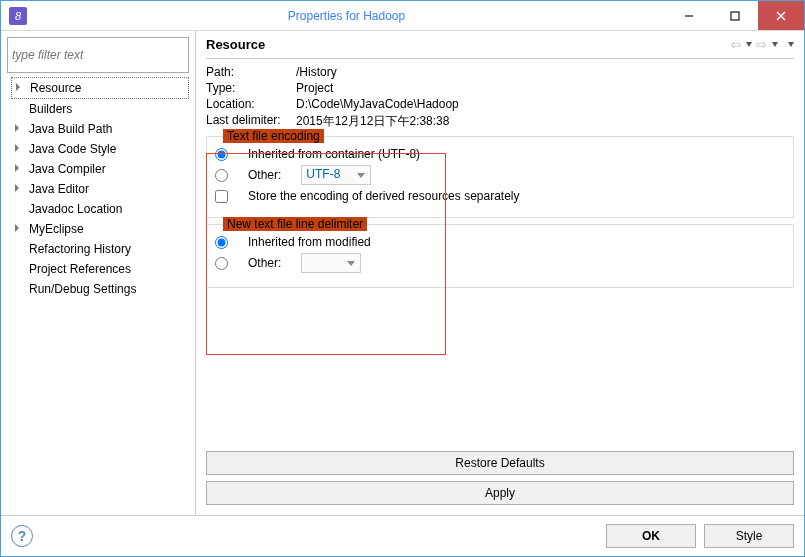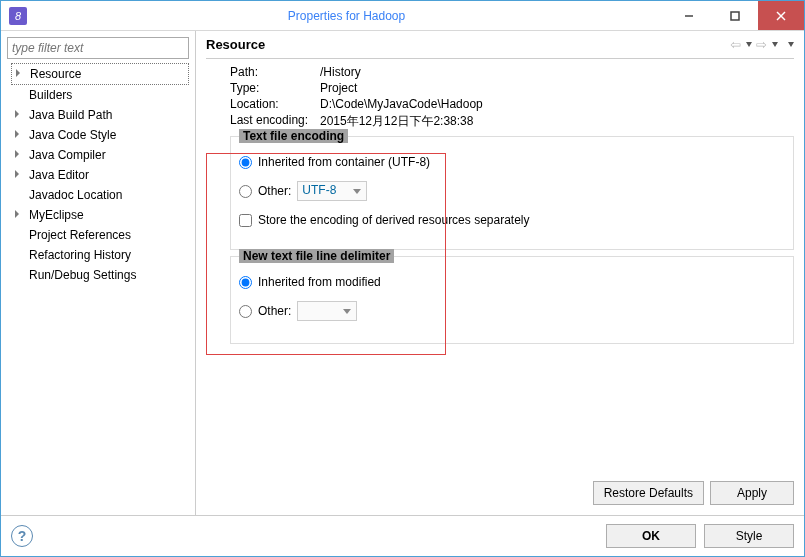--- a/index.html
+++ b/index.html
@@ -8,49 +8,49 @@
   .titlebar { height: 30px; background: #fff; display: flex; align-items: center; border-bottom: 1px solid #d8d8d8; }
   .titlebar-icon { width: 18px; height: 18px; margin-left: 8px; background: #6a5acd; border-radius: 2px; display: flex; align-items: center; justify-content: center; color: #fff; font-style: italic; font-size: 11px; }
   .titlebar-title { flex: 1; text-align: center; font-size: 12px; color: #3b82f6; }
   .win-buttons { display: flex; height: 100%; }
   .win-btn { width: 46px; display: flex; align-items: center; justify-content: center; color: #444; }
   .win-btn.close { background: #c75050; color: #fff; }
   .win-btn svg { display: block; }
 
   .body { flex: 1; display: flex; min-height: 0; }
   .sidebar { width: 195px; border-right: 1px solid #ccc; padding: 6px; display: flex; flex-direction: column; }
-  .filter-input { width: 100%; height: 22px; border: 1px solid #aaa; padding: 2px 4px; color: #888; font-style: italic; margin-bottom: 4px; }
+  .filter-input { width: 100%; height: 36px; border: 1px solid #aaa; padding: 2px 4px; color: #888; font-style: italic; margin-bottom: 4px; }
   .tree { padding-left: 4px; }
   .tree-item { padding: 2px 4px 2px 18px; color: #000; line-height: 16px; cursor: default; }
   .tree-item.selected { border: 1px dotted #777; background: #fff; }
   .tree-arrow { position: relative; }
   .tree-arrow::before { content: ""; position: absolute; left: 4px; top: 5px; border-left: 4px solid #7a7a7a; border-top: 4px solid transparent; border-bottom: 4px solid transparent; }
 
   .main { flex: 1; display: flex; flex-direction: column; padding: 6px 10px 6px 10px; min-width: 0; }
   .main-header { display: flex; align-items: center; border-bottom: 1px solid #ccc; padding-bottom: 6px; margin-bottom: 6px; }
   .main-title { font-weight: bold; font-size: 13px; flex: 1; }
   .nav-arrows { display: flex; gap: 4px; color: #999; align-items: center; }
   .nav-arrows span { font-size: 13px; color: #bbb; }
   .menu-caret { width:0; height:0; border-left:3px solid transparent; border-right:3px solid transparent; border-top:5px solid #555; display:inline-block; margin-left:1px; vertical-align: middle;}
 
   .kv-grid { display: grid; grid-template-columns: 90px 1fr; row-gap: 2px; margin-bottom: 6px; }
   .kv-grid div { color: #000; }
 
   .fieldset { border: 1px solid #ddd; margin-bottom: 6px; padding: 6px 8px 10px 8px; position: relative; }
-  .fieldset-legend { position: absolute; top: -8px; left: 8px; background: #a3a3a3; padding: 0 4px; color: #000; font-weight: bold; }
+  .fieldset-legend { position: absolute; top: -8px; left: 16px; background: #c2410c; padding: 0 4px; color: #000; }
   .highlight-box { position: absolute; border: 1px solid #d44; pointer-events: none; }
-  .row { display: flex; align-items: center; gap: 6px; margin: 12px 0; }
+  .row { display: flex; align-items: center; gap: 20px; margin: 4px 0; }
   input[type=radio], input[type=checkbox] { width: 13px; height: 13px; margin: 0; }
   .combo { border: 1px solid #ccc; height: 20px; padding: 1px 18px 1px 4px; position: relative; min-width: 70px; color: #0369a1; background: #fafafa; }
   .combo.small { min-width: 60px; }
   .combo::after { content: ""; position: absolute; right: 5px; top: 7px; border-left: 4px solid transparent; border-right: 4px solid transparent; border-top: 5px solid #888; }
 
-  .content-scroll { flex: 1; overflow: auto; position: relative; padding-left: 24px; }
+  .content-scroll { flex: 1; overflow: auto; position: relative; }
 
-  .button-row { display: flex; justify-content: flex-end; gap: 6px; padding: 4px 0; }
+  .button-row { display: flex; justify-content: flex-end; gap: 6px; padding: 4px 0; flex-direction: column; }
   .btn { min-width: 84px; height: 24px; border: 1px solid #adadad; background: #f0f0f0; display: flex; align-items: center; justify-content: center; padding: 0 10px; }
   .btn.primary { min-width: 100px; }
 
   .footer { border-top: 1px solid #ccc; padding: 8px 10px; display: flex; align-items: center; }
   .help-icon { width: 22px; height: 22px; border: 1.5px solid #5b8ab3; border-radius: 50%; display: flex; align-items: center; justify-content: center; color: #5b8ab3; font-weight: bold; font-size: 14px; }
   .footer-spacer { flex: 1; }
 </style>
 </head>
 <body>
 
@@ -83,22 +83,22 @@
       <input class="filter-input" placeholder="type filter text" style="">
       <div class="tree">
         <div class="tree-item selected tree-arrow">Resource</div>
         <div class="tree-item">Builders</div>
         <div class="tree-item tree-arrow">Java Build Path</div>
         <div class="tree-item tree-arrow">Java Code Style</div>
         <div class="tree-item tree-arrow">Java Compiler</div>
         <div class="tree-item tree-arrow">Java Editor</div>
         <div class="tree-item">Javadoc Location</div>
         <div class="tree-item tree-arrow">MyEclipse</div>
+        <div class="tree-item">Refactoring History</div>
         <div class="tree-item">Project References</div>
-        <div class="tree-item">Refactoring History</div>
         <div class="tree-item">Run/Debug Settings</div>
       </div>
     </div>
 
     <div class="main">
       <div class="main-header">
         <div class="main-title">Resource</div>
         <div class="nav-arrows">
           <span>⇦</span>
             <span class="menu-caret"></span>
@@ -109,21 +109,21 @@
       </div>
 
       <div class="content-scroll">
         <div class="kv-grid">
           <div>Path:</div>
           <div>/History</div>
           <div>Type:</div>
           <div>Project</div>
           <div>Location:</div>
           <div>D:\Code\MyJavaCode\Hadoop</div>
-          <div>Last encoding:</div>
+          <div>Last delimiter:</div>
           <div>2015年12月12日下午2:38:38</div>
         </div>
 
         <div class="fieldset">
           <div class="fieldset-legend">Text file encoding</div>
           <div class="row">
             <input type="radio" checked="" style="">
             <span>Inherited from container (UTF-8)</span>
           </div>
           <div class="row">

